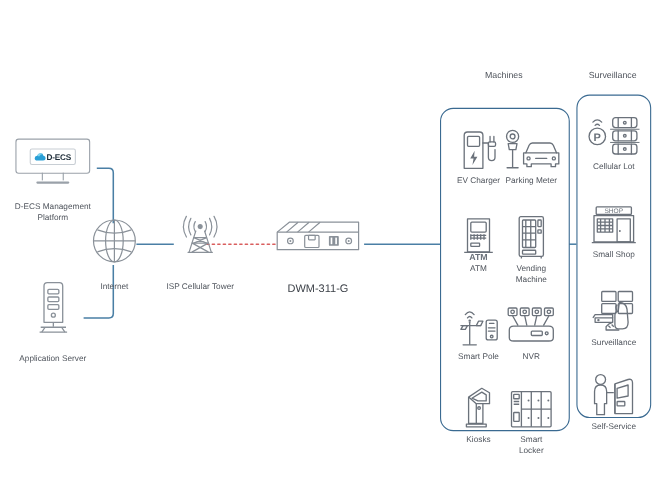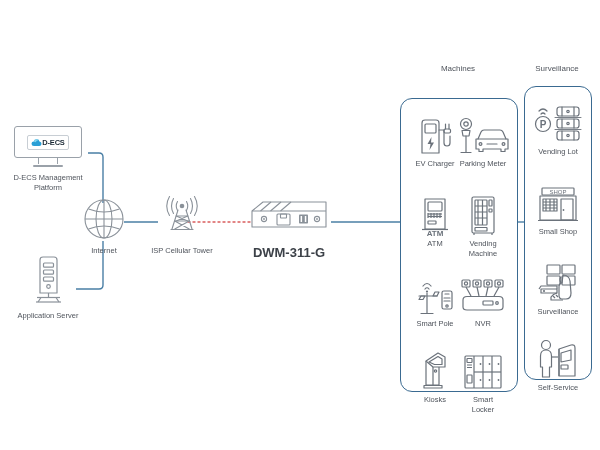--- a/index.html
+++ b/index.html
@@ -26,26 +26,26 @@
     overflow: visible;
   }
   .node {
     position: absolute;
     text-align: center;
   }
   .node-label {
     font-size: 7.5px;
     line-height: 10px;
     color: #4f545c;
-    margin-top: 6px;
+    margin-top: 16px;
     white-space: pre-line;
   }
   .node-label.bold {
-    font-weight: bold;
-    font-size: 13px;
+    font-weight: normal;
+    font-size: 10px;
     color: #3c4148;
   }
   
   #decs-node { left: 8px; top: 126px; width: 80px; }
   .monitor {
     width: 66px; height: 30px;
     border: 1.3px solid #9aa1a9;
     border-radius: 3px;
     margin: 0 auto;
     background: #fff;
@@ -436,21 +436,21 @@
             <path d="M29 16 L29 25 M41 16 L41 25"></path>
             <path d="M29 28 L29 37 M41 28 L41 37"></path>
             <circle cx="35" cy="8.5" r="1.2"></circle>
             <circle cx="35" cy="20.5" r="1.2"></circle>
             <circle cx="35" cy="32.5" r="1.2"></circle>
             <line x1="22" y1="14.5" x2="48" y2="14.5" stroke-width="0.9"></line>
             <line x1="22" y1="26.5" x2="48" y2="26.5" stroke-width="0.9"></line>
           </g>
         </svg>
       </div>
-      <div class="cell-label">Vending Lot</div>
+      <div class="cell-label">Cellular Lot</div>
     </div>
 
     <div class="cell" style="left:4px; top:92px;">
       <div class="icon-holder">
         <svg width="48" height="40" viewBox="0 0 48 40">
           <g fill="none" stroke="#6b727b" stroke-width="1.2" stroke-linejoin="round">
             <rect x="8" y="3" width="32" height="7" rx="0.8"></rect>
             <text x="24" y="8.8" font-family="Liberation Sans, sans-serif" font-size="6" fill="#6b727b" stroke="none" text-anchor="middle">SHOP</text>
             <rect x="6" y="11" width="36" height="24"></rect>
             <rect x="9" y="14" width="14" height="12"></rect>

